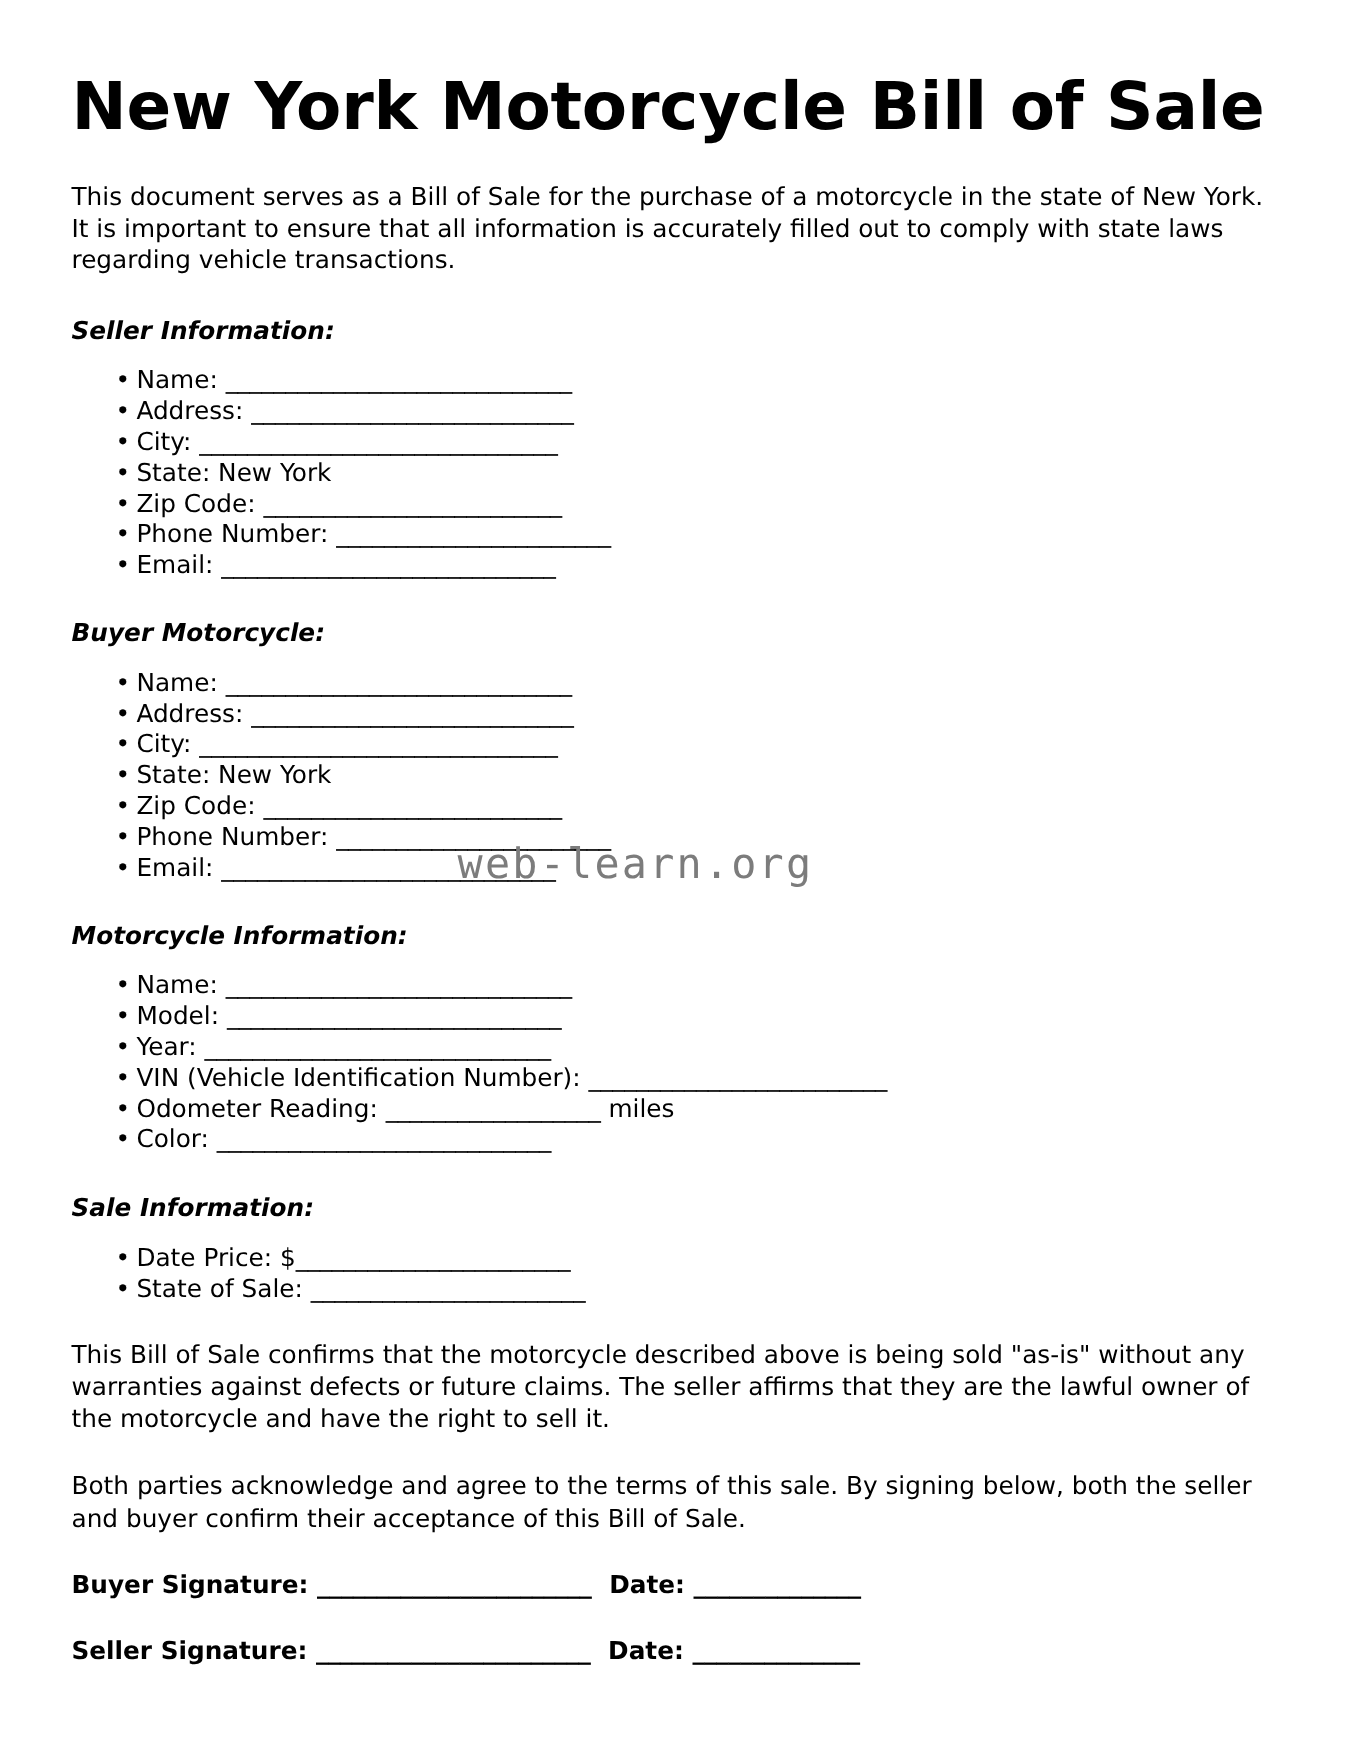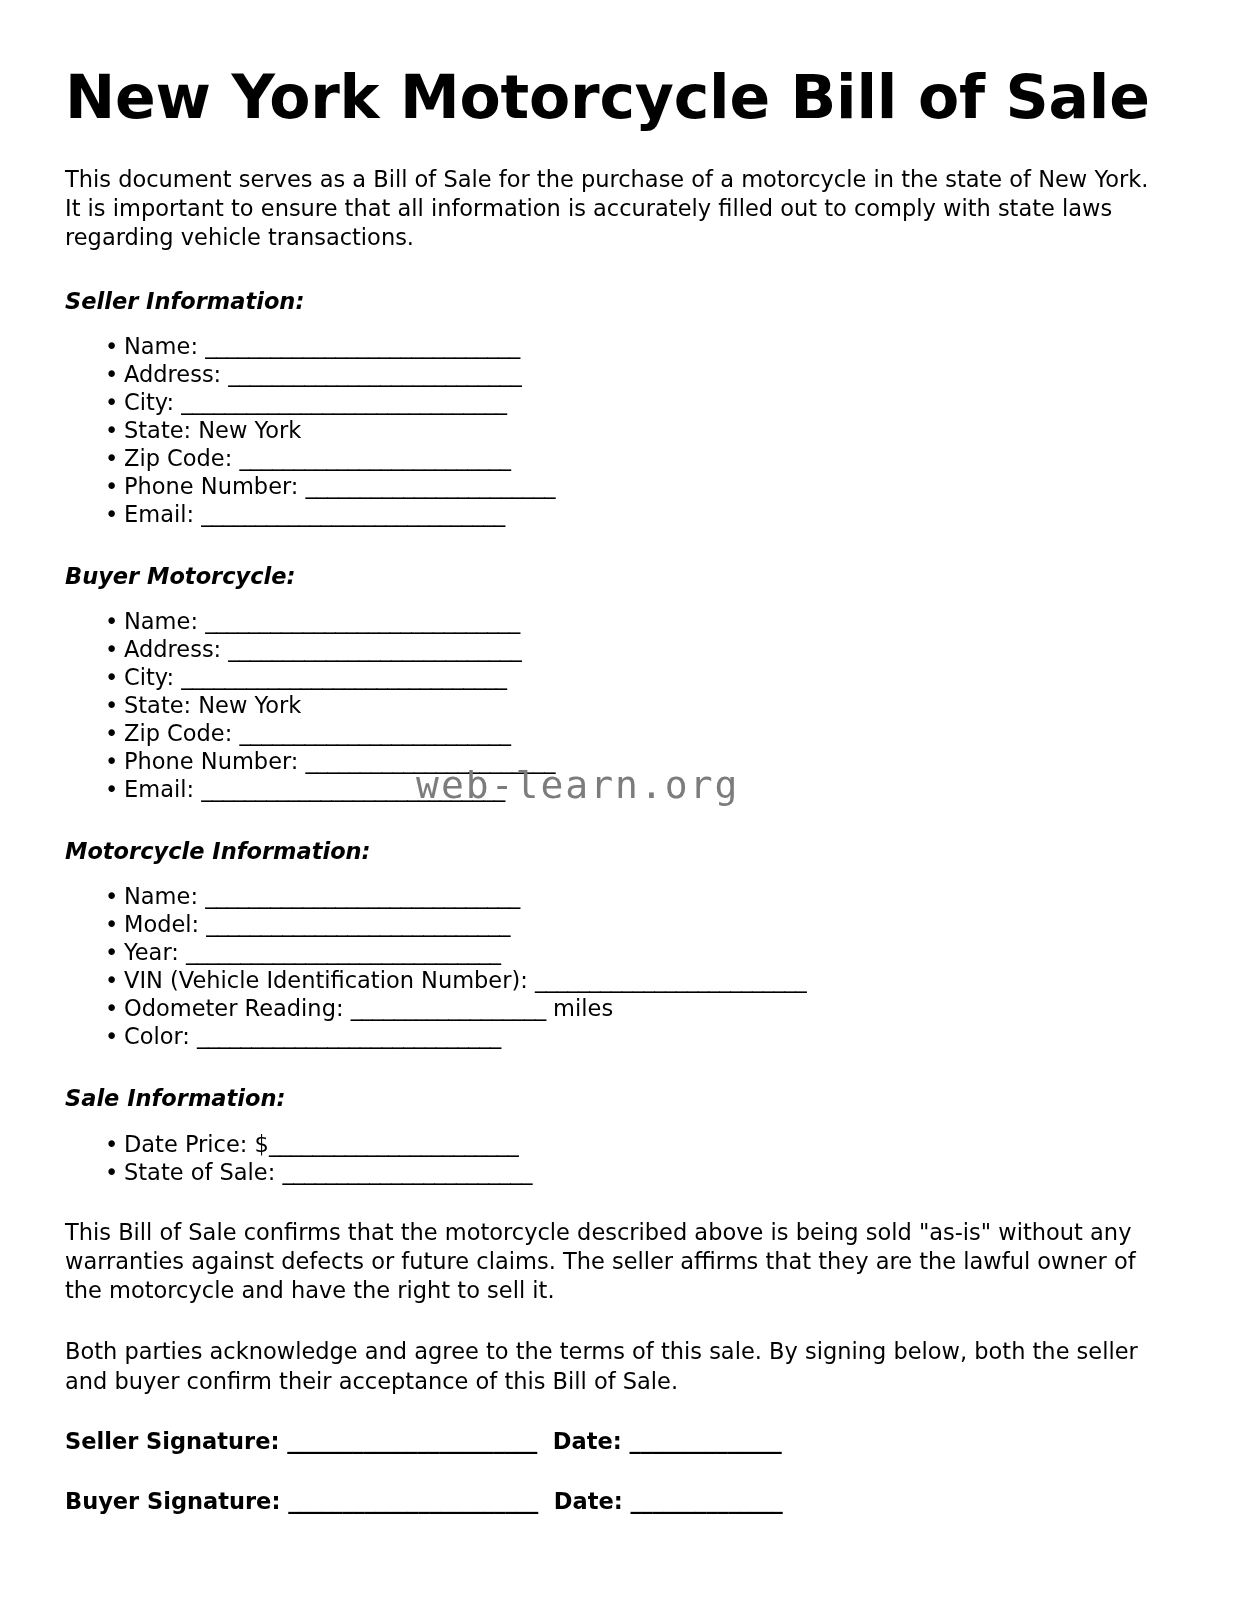--- a/index.html
+++ b/index.html
@@ -163,18 +163,18 @@
     <ul class="field-list">
         <li><span class="bullet">•</span><span>Date Price: $</span><span class="blank">_______________________</span></li>
         <li><span class="bullet">•</span><span>State of Sale: </span><span class="blank">_______________________</span></li>
       </ul>
 
     <p class="para">This Bill of Sale confirms that the motorcycle described above is being sold "as-is" without any warranties against defects or future claims. The seller affirms that they are the lawful owner of the motorcycle and have the right to sell it.</p>
 
     <p class="para">Both parties acknowledge and agree to the terms of this sale. By signing below, both the seller and buyer confirm their acceptance of this Bill of Sale.</p>
 
     <div id="signature-block">
+        <div class="sig-row"><span>Buyer Signature: </span><span class="blank">_______________________</span><span class="sig-gap"></span><span>Date: </span><span class="blank">______________</span></div>
         <div class="sig-row"><span>Seller Signature: </span><span class="blank">_______________________</span><span class="sig-gap"></span><span>Date: </span><span class="blank">______________</span></div>
-        <div class="sig-row"><span>Buyer Signature: </span><span class="blank">_______________________</span><span class="sig-gap"></span><span>Date: </span><span class="blank">______________</span></div>
       </div>
 
   </div>
 </div>
 
 </body></html>

